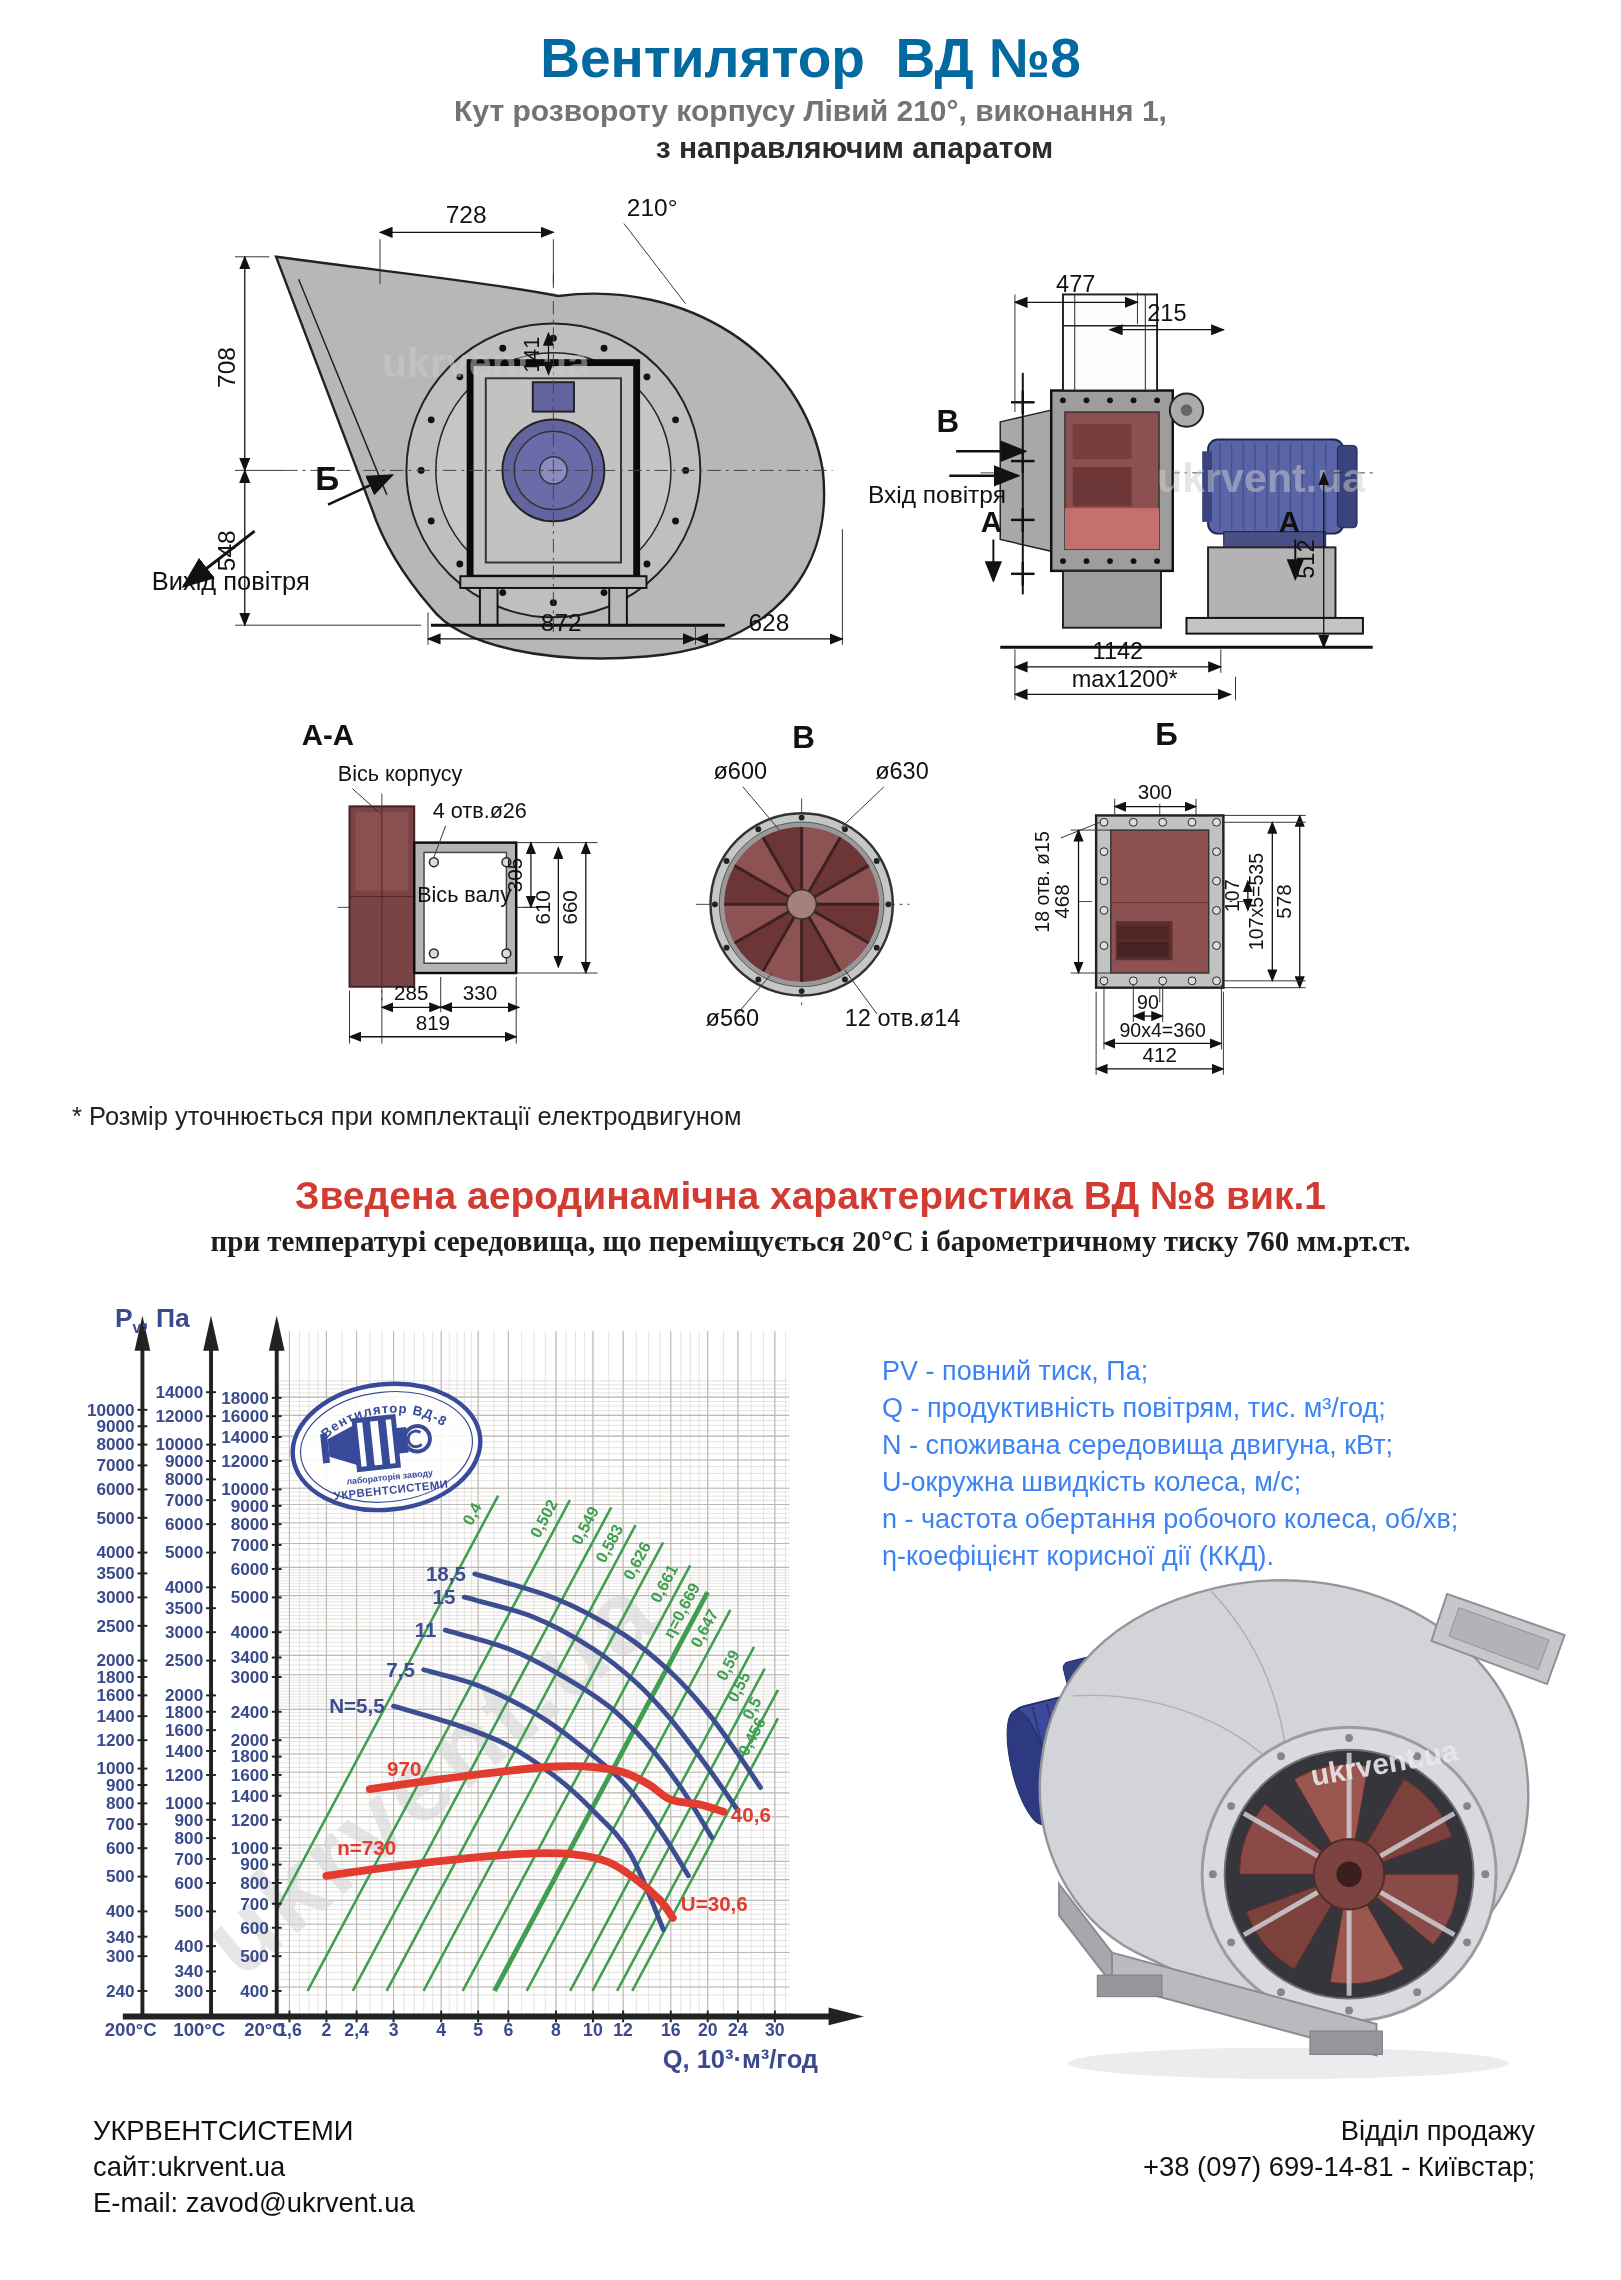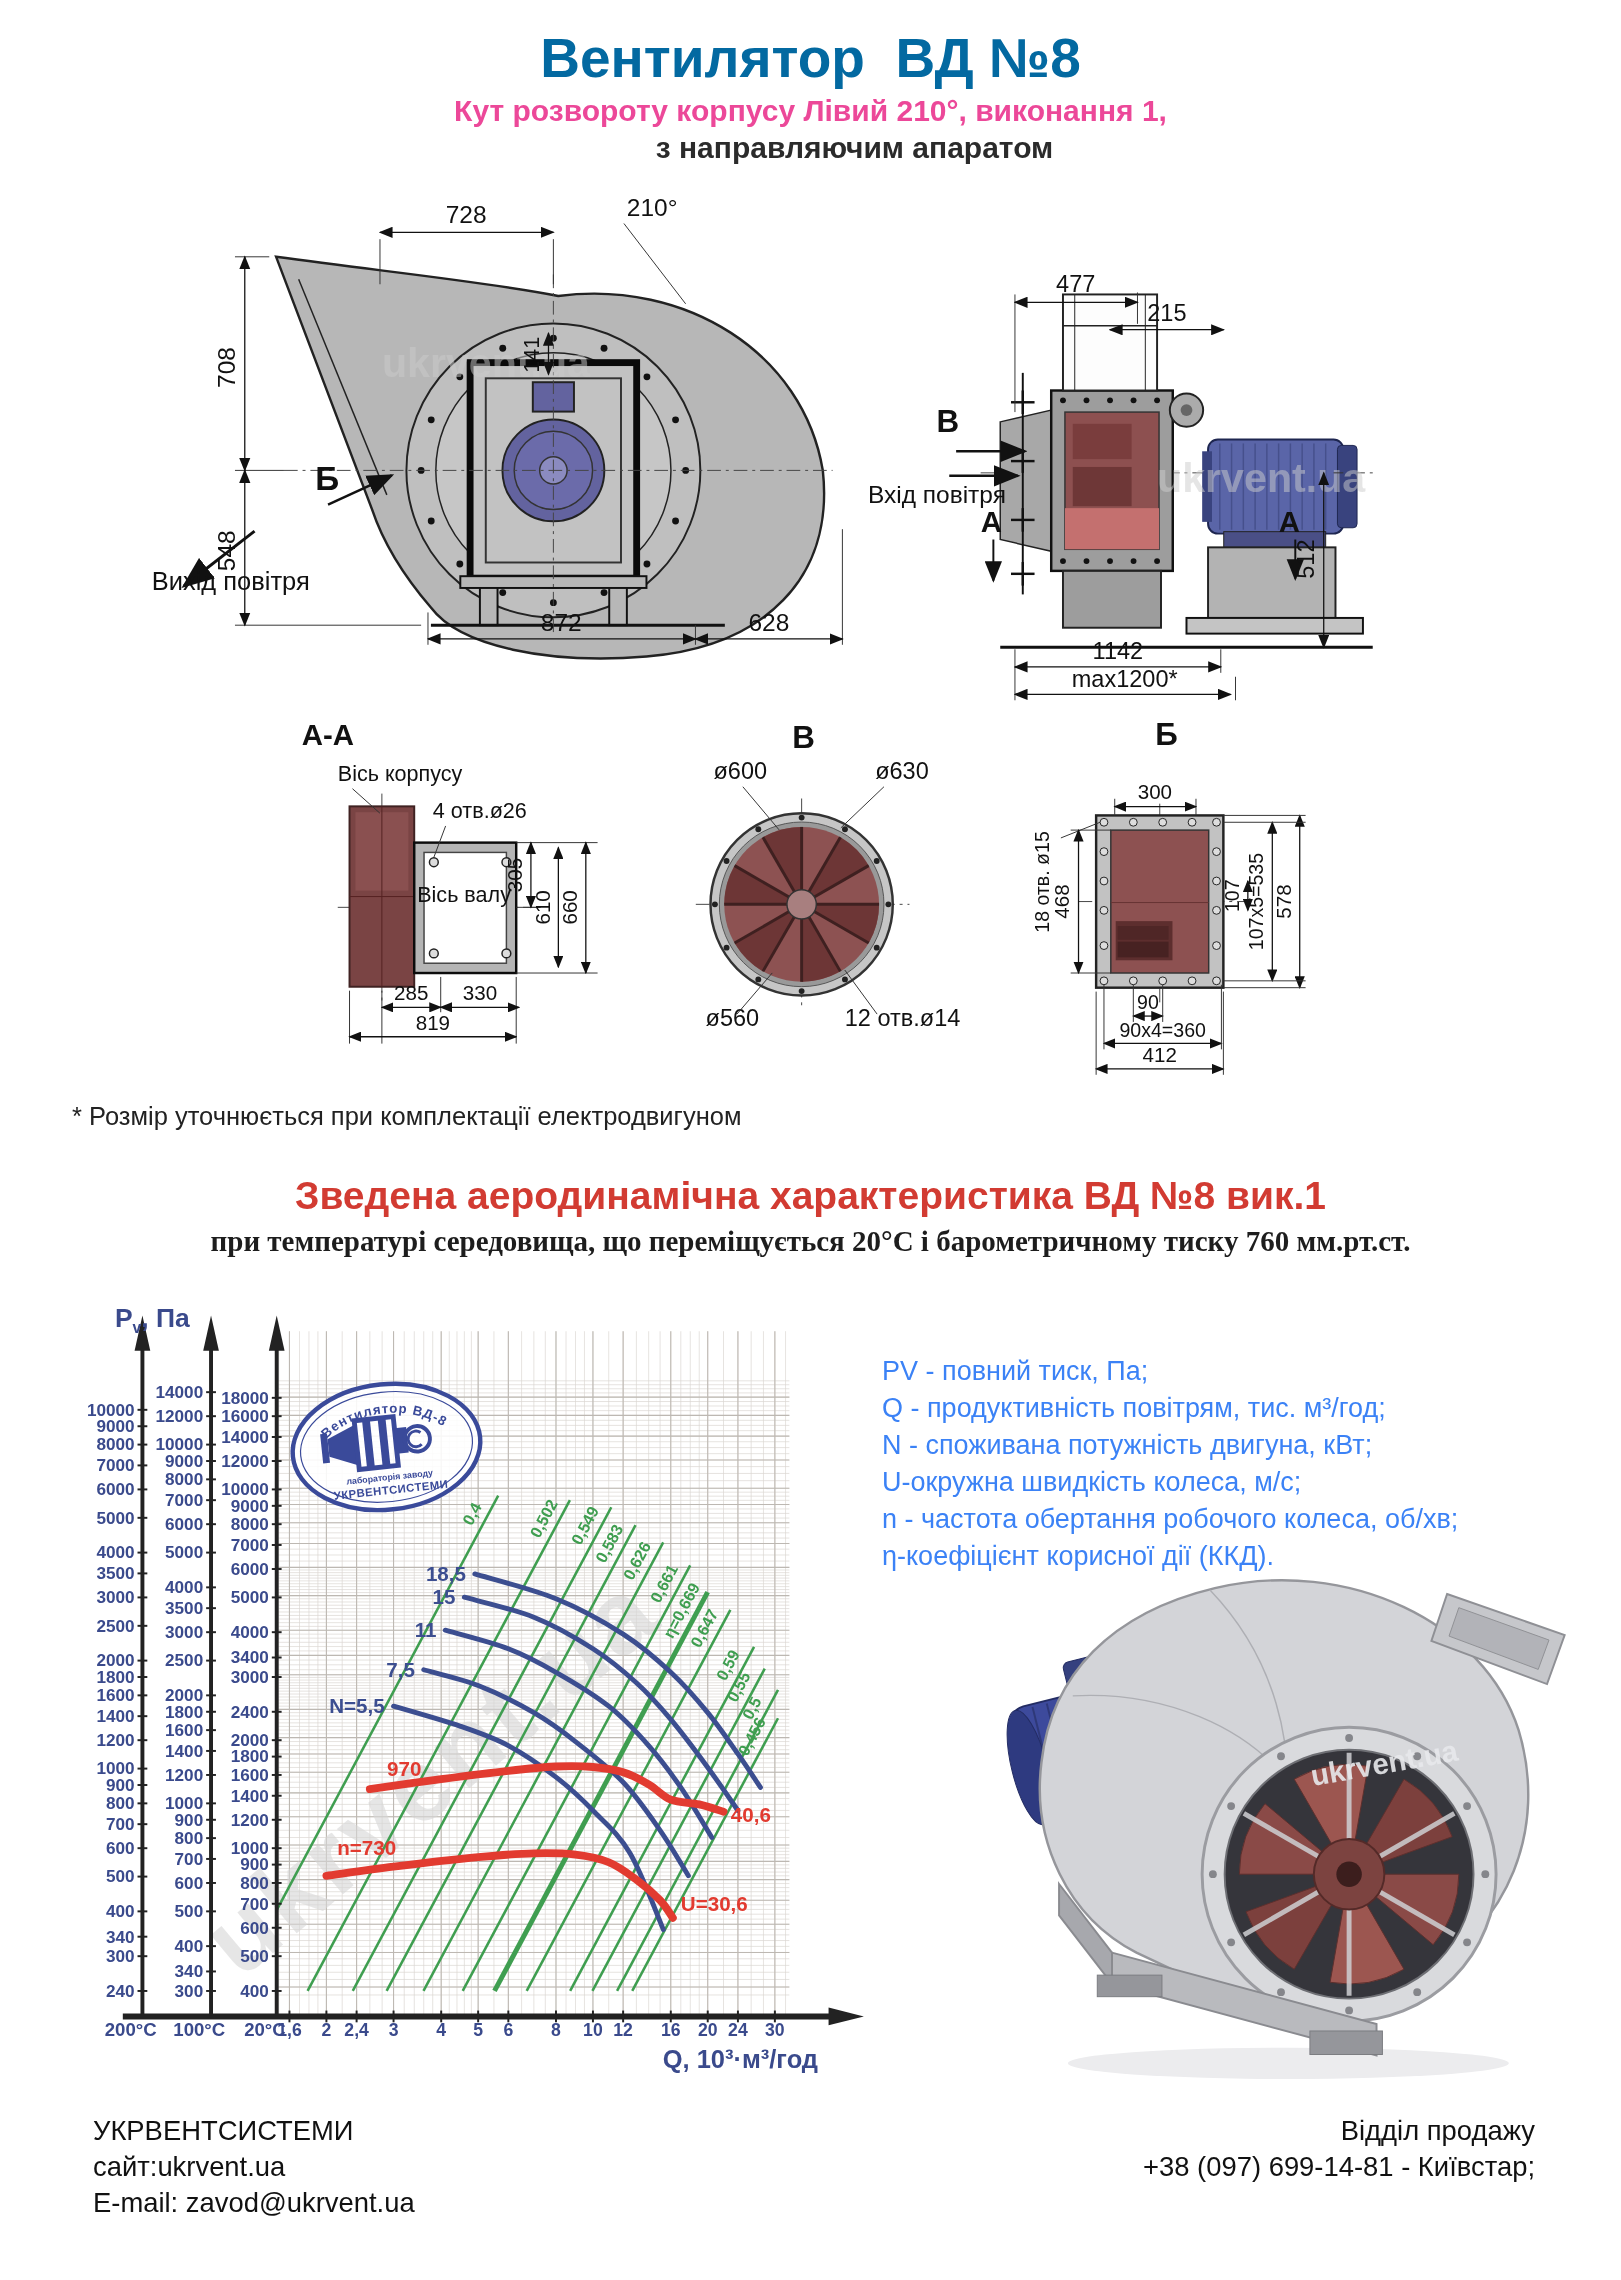--- a/index.html
+++ b/index.html
@@ -1,20 +1,20 @@
 <!DOCTYPE html>
 <html><head>
 <meta charset="utf-8">
 <style>
   html,body{margin:0;padding:0;}
   body{width:1621px;height:2281px;background:#fff;font-family:"Liberation Sans",sans-serif;color:#1a1a1a;position:relative;overflow:hidden;}
   .abs{position:absolute;}
   .center{left:0;width:100%;text-align:center;}
   .title{top:25.5px;font-size:55px;font-weight:bold;color:#0369a1;white-space:pre;}
-  .sub1{top:94px;font-size:30px;font-weight:bold;color:#ec4899;}
+  .sub1{top:94px;font-size:30px;font-weight:bold;color:#737373;}
   .sub2{top:131px;font-size:30px;font-weight:bold;color:#2b2b2b;padding-left:44px;}
   .footnote{left:72px;top:1102px;font-size:25.5px;color:#222;}
   .h2red{top:1174px;font-size:39px;font-weight:bold;color:#d23b32;}
   .h3blk{top:1225px;font-size:29px;font-weight:bold;color:#1d1d1d;font-family:Liberation Serif, serif;}
   .legend{left:882px;top:1353px;width:725px;font-size:27px;line-height:37px;color:#3b82f6;}
   .footer{font-size:27.4px;line-height:36px;color:#111;}
   .fl{left:93px;top:2113px;}
   .fr{right:86px;top:2113px;text-align:right;}
   svg text{font-family:"Liberation Sans",sans-serif;}
   .dim{stroke:#111;stroke-width:1.3;}
@@ -859,21 +859,21 @@
           <path d="M 36,-7 A 8,8 0 1 0 36,5" fill="none" stroke-width="3"></path>
         </g>
         <text x="0" y="34" text-anchor="middle" font-size="9" fill="#3a4a9a" font-weight="bold">лабораторія заводу</text>
         <text x="0" y="48" text-anchor="middle" font-size="11.5" fill="#3a4a9a" font-weight="bold" letter-spacing="0.5">УКРВЕНТСИСТЕМИ</text>
       </g>
     </svg>
 
   <div class="abs legend">
     <div>PV - повний тиск, Па;</div>
     <div>Q - продуктивність повітрям, тис. м³/год;</div>
-    <div>N - споживана потужність двигуна, кВт;</div>
+    <div>N - споживана середовища двигуна, кВт;</div>
     <div>U-окружна швидкість колеса, м/с;</div>
     <div>n - частота обертання робочого колеса, об/хв;</div>
     <div>η-коефіцієнт корисної дії (ККД).</div>
   </div>
 
   <div class="abs" style="left:965px;top:1529px;width:632px;height:564px;">
     <svg width="632" height="564" viewBox="0 0 645 575">
       <ellipse cx="330" cy="545" rx="225" ry="16" fill="#ececee"></ellipse>
       <g transform="rotate(-14 170 215)">
         <rect x="55" y="155" width="200" height="125" rx="16" fill="#3d4a9c" stroke="#232c63" stroke-width="2"></rect>

